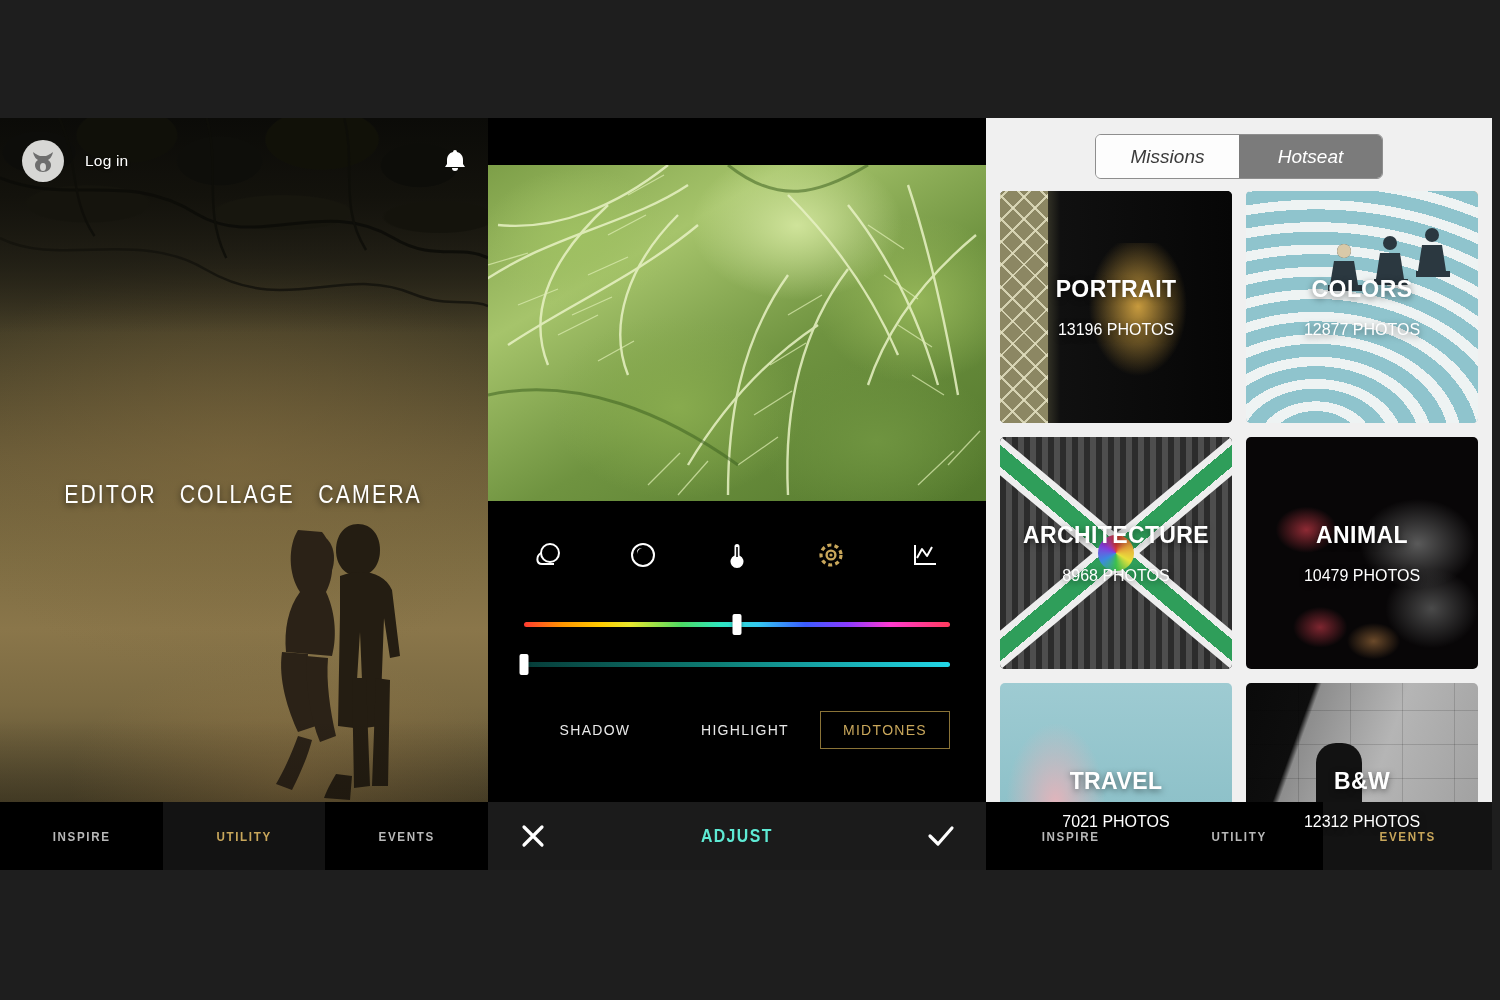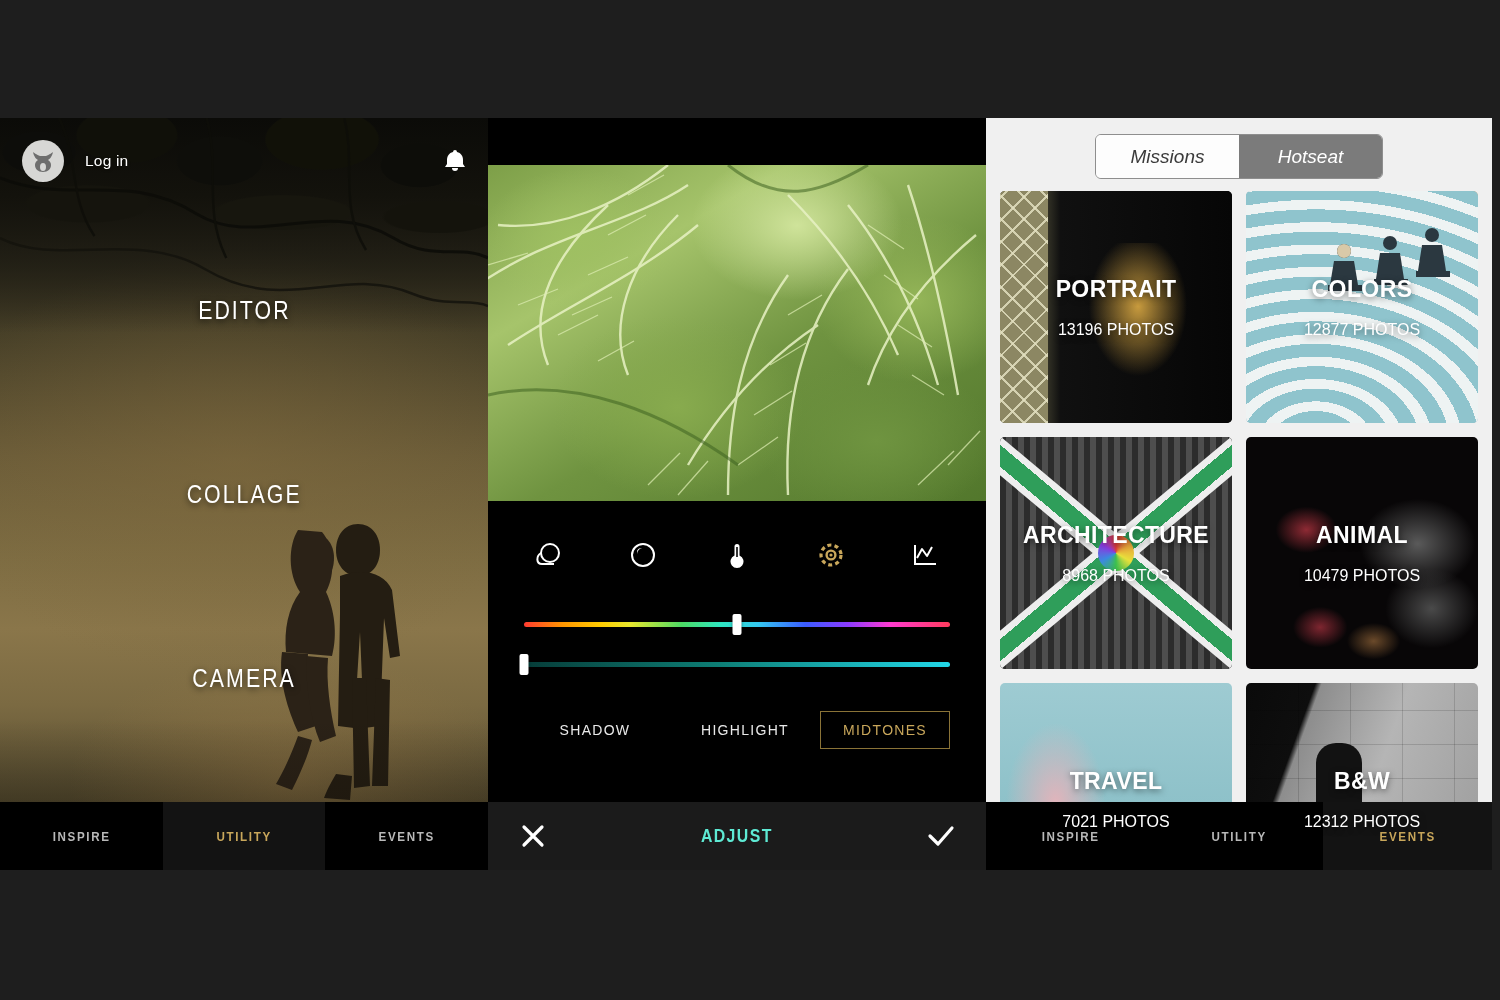--- a/index.html
+++ b/index.html
@@ -65,21 +65,21 @@
     background:#d7d7d5; display:flex; align-items:center; justify-content:center;
     flex:0 0 auto;
   }
   .login-label {
     margin-left:21px; color:#fff; font-size:15.5px; letter-spacing:.2px;
     text-shadow:0 1px 3px rgba(0,0,0,.6);
   }
   .bell { margin-left:auto; width:22px; height:24px; }
   .home-menu {
     position:absolute; left:0; top:0; width:100%; height:100%;
-    display:flex; flex-direction:column; align-items:center;
+    display:flex; flex-direction:row; align-items:center;
     justify-content:center; gap:0;
   }
   .home-menu-item {
     color:#fff; font-size:26px; letter-spacing:2.5px; font-weight:400;
     text-shadow:0 2px 7px rgba(0,0,0,.65);
     transform:scaleX(.82);
     height:184px; display:flex; align-items:center;
   }
   .credit {
     position:absolute; left:0; bottom:22px; width:100%;

